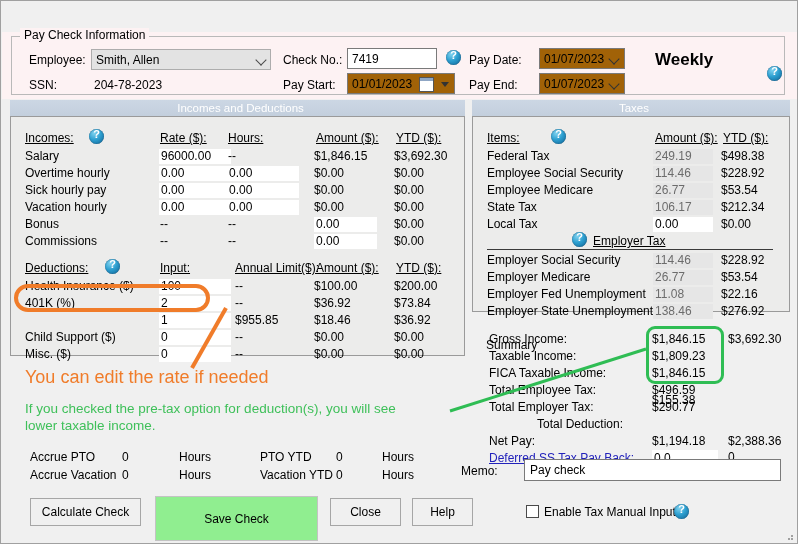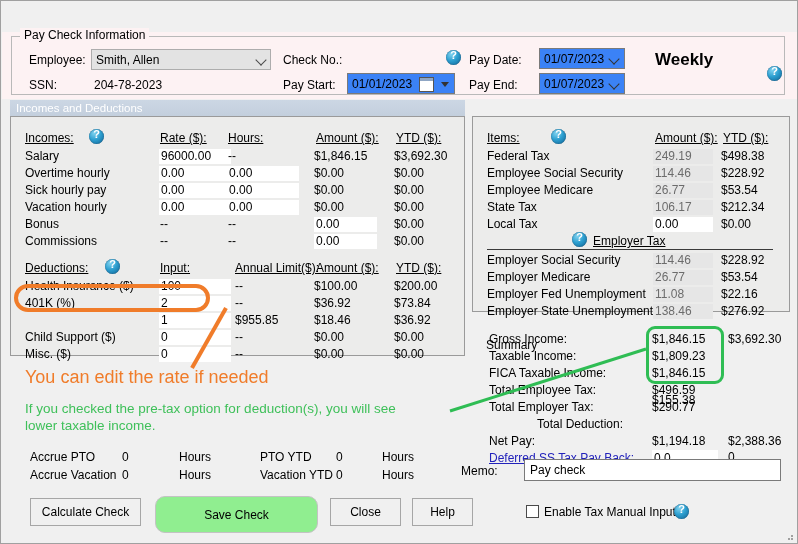--- a/index.html
+++ b/index.html
@@ -52,21 +52,21 @@
     position:absolute;right:5px;top:6px;width:7px;height:7px;
     border-left:1.4px solid #4a4a4a;border-bottom:1.4px solid #4a4a4a;
     transform:rotate(-45deg);
   }
   .txtbox{
     position:absolute;box-sizing:border-box;background:#ffffff;border:1px solid #7a7a7a;
     font-size:12px;padding:2px 4px;height:21px;line-height:16px;color:#000;
     white-space:nowrap;overflow:hidden;
   }
   .datebox{
-    position:absolute;box-sizing:border-box;background:#3b82f6;border:1px solid #7a7a7a;
+    position:absolute;box-sizing:border-box;background:#a16207;border:1px solid #7a7a7a;
     font-size:12px;height:21px;line-height:17px;color:#000;white-space:nowrap;overflow:hidden;
     padding:2px 4px;
   }
   .datebox .chev{
     position:absolute;right:6px;top:6px;width:7px;height:7px;
     border-left:1.4px solid #333;border-bottom:1.4px solid #333;transform:rotate(-45deg);
   }
   .calicon{position:absolute;right:20px;top:3px;width:13px;height:13px;border:1px solid #555;
     background:#fff;box-shadow:inset 0 3px 0 #8fa6c4;}
   .caldrop{position:absolute;right:5px;top:8px;width:0;height:0;border-left:4px solid transparent;
@@ -78,21 +78,21 @@
     background:radial-gradient(circle at 35% 28%, #7fd2ef 0%, #2d9fd0 45%, #0e5f90 100%);
     box-shadow:inset 0 0 1px #063a5c;
   }
   .help::after{
     content:"?";position:absolute;left:0;right:0;top:-1px;text-align:center;
     font-size:11px;font-weight:bold;color:#fff;font-family:"Liberation Sans",sans-serif;
   }
   
   .sec-head{
     position:absolute;height:16px;background:linear-gradient(#ccd7e4,#c3cfdd);
-    color:#ffffff;font-size:11.5px;padding-left:6px;line-height:16px;box-sizing:border-box;
+    color:#ffffff;font-size:11.5px;padding-left:6px;line-height:16px;box-sizing:border-box;text-align:center;
   }
   .panel{
     position:absolute;box-sizing:border-box;background:#ececeb;border:1px solid #9a9a9a;
   }
   
   .colhead{position:absolute;font-size:12px;text-decoration:underline;white-space:nowrap;}
   .rowlbl{position:absolute;font-size:12px;white-space:nowrap;text-align:center;}
   .rowlbl.ul{text-decoration:underline;}
   .cell-in{
     position:absolute;box-sizing:border-box;background:#ffffff;border:none;
@@ -156,20 +156,21 @@
     <div class="lbl" style="left:27px;top:21px;">Employee:</div>
     <div class="combo" style="left:89px;top:17px;width:180px;">
       <span>Smith, Allen</span>
       <span class="chev"></span>
     </div>
 
     <div class="lbl" style="left:27px;top:46px;">SSN:</div>
     <div class="val" style="left:92px;top:46px;">204-78-2023</div>
 
     <div class="lbl" style="left:281px;top:21px;">Check No.:</div>
+    <div class="txtbox" style="left:345px;top:16px;width:90px;">7419</div>
     <div class="help" style="left:444px;top:18px;"></div>
 
     <div class="lbl" style="left:281px;top:46px;">Pay Start:</div>
     <div class="datebox" style="left:345px;top:41px;width:108px;">
       <span>01/01/2023</span>
       <span class="calicon"></span>
       <span class="caldrop"></span>
     </div>
 
     <div class="lbl" style="left:467px;top:21px;">Pay Date:</div>
@@ -264,20 +265,21 @@
     <div class="cell-txt" style="left:303px;top:213px;">$0.00</div>
     <div class="cell-txt" style="left:383px;top:213px;">$0.00</div>
 
     <div class="rowlbl" style="left:14px;top:230px;">Misc.  ($)</div>
     <div class="cell-in" style="left:148px;top:230px;width:72px;">0</div>
     <div class="dash" style="left:224px;top:230px;">--</div>
     <div class="cell-txt" style="left:303px;top:230px;">$0.00</div>
     <div class="cell-txt" style="left:383px;top:230px;">$0.00</div>
   </div>
 
+  <div class="sec-head" style="left:471px;top:99px;width:318px;">Taxes</div>
   <div class="panel" style="left:471px;top:115px;width:318px;height:196px;">
     <div class="colhead" style="left:14px;top:14px;">Items:</div>
     <div class="help" style="left:78px;top:12px;"></div>
     <div class="colhead" style="left:182px;top:14px;">Amount ($):</div>
     <div class="colhead" style="left:250px;top:14px;">YTD ($):</div>
 
     <div class="rowlbl" style="left:14px;top:32px;">Federal Tax</div>
     <div class="cell-ro" style="left:180px;top:32px;width:60px;">249.19</div>
     <div class="cell-txt" style="left:248px;top:32px;">$498.38</div>
 
@@ -373,21 +375,21 @@
   <div class="val" style="left:121px;top:467px;">0</div>
   <div class="lbl" style="left:178px;top:467px;">Hours</div>
   <div class="lbl" style="left:259px;top:467px;">Vacation YTD</div>
   <div class="val" style="left:335px;top:467px;">0</div>
   <div class="lbl" style="left:381px;top:467px;">Hours</div>
 
   <div class="lbl" style="left:460px;top:463px;">Memo:</div>
   <div class="memo-box" style="left:523px;top:458px;width:257px;">Pay check</div>
 
   <div class="btn" style="left:29px;top:497px;width:111px;height:28px;">Calculate Check</div>
-  <div class="btn green" style="left:154px;top:495px;width:163px;height:37px;border-radius:10px;">Save Check</div>
+  <div class="btn green" style="left:154px;top:495px;width:163px;height:45px;">Save Check</div>
   <div class="btn" style="left:329px;top:497px;width:71px;height:28px;">Close</div>
   <div class="btn" style="left:411px;top:497px;width:61px;height:28px;">Help</div>
 
   <div class="chk" style="left:525px;top:504px;"></div>
   <div class="lbl" style="left:543px;top:504px;">Enable Tax Manual Input</div>
   <div class="help" style="left:673px;top:503px;"></div>
 
   <div class="grip">
     <i style="left:7px;top:7px;"></i>
       <i style="left:4px;top:7px;"></i>

